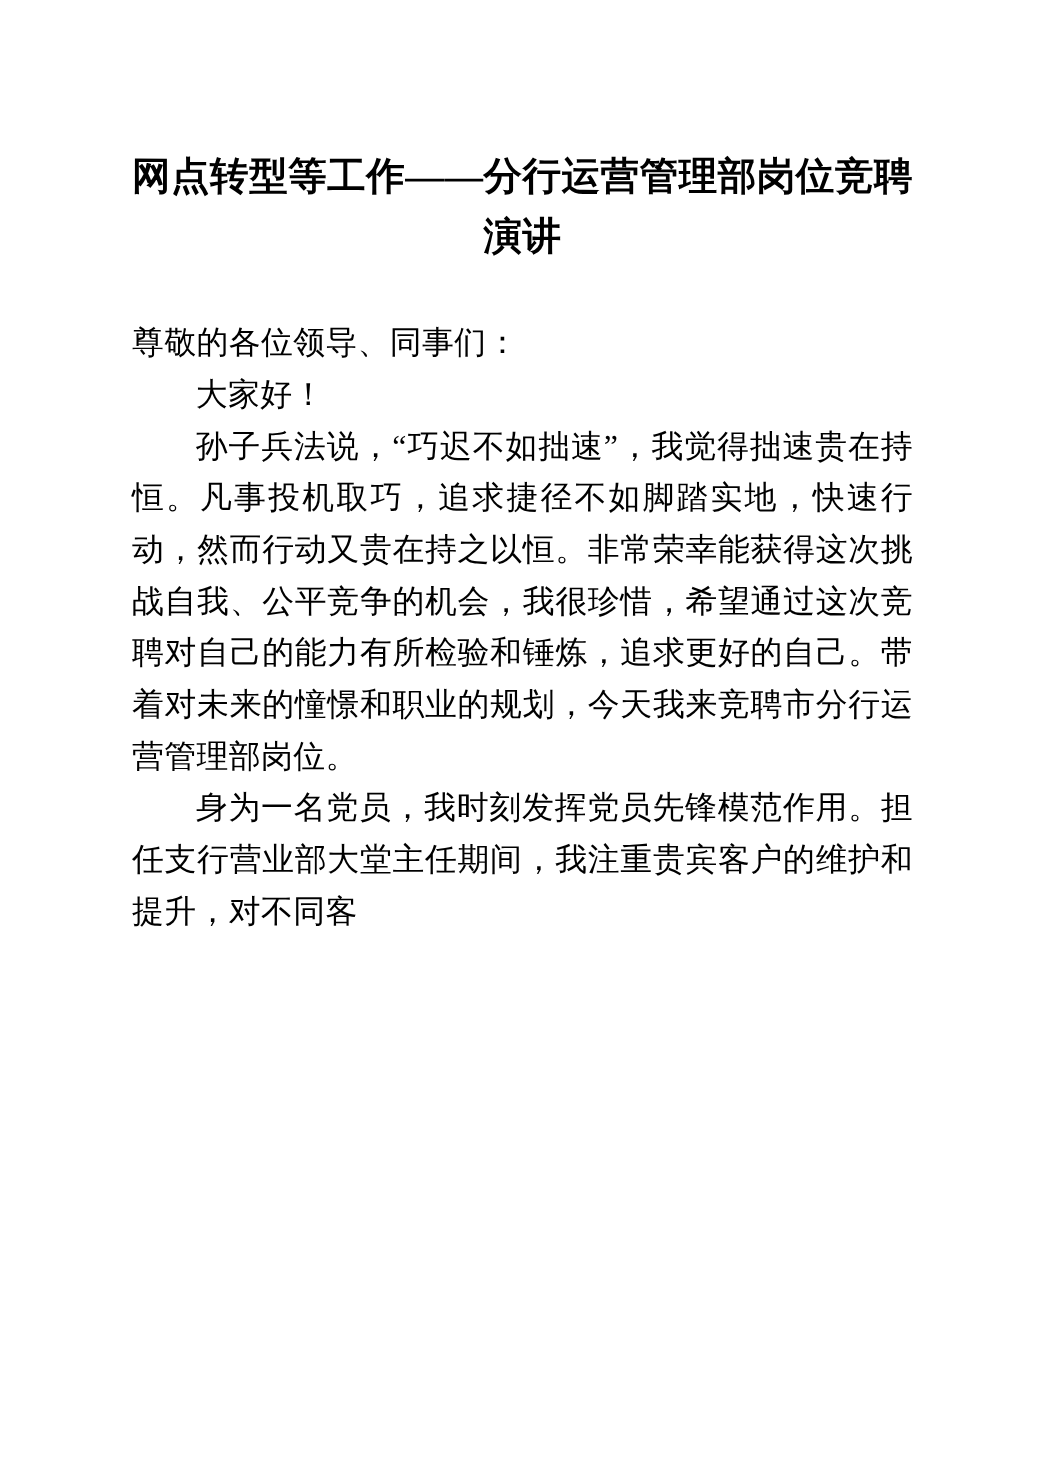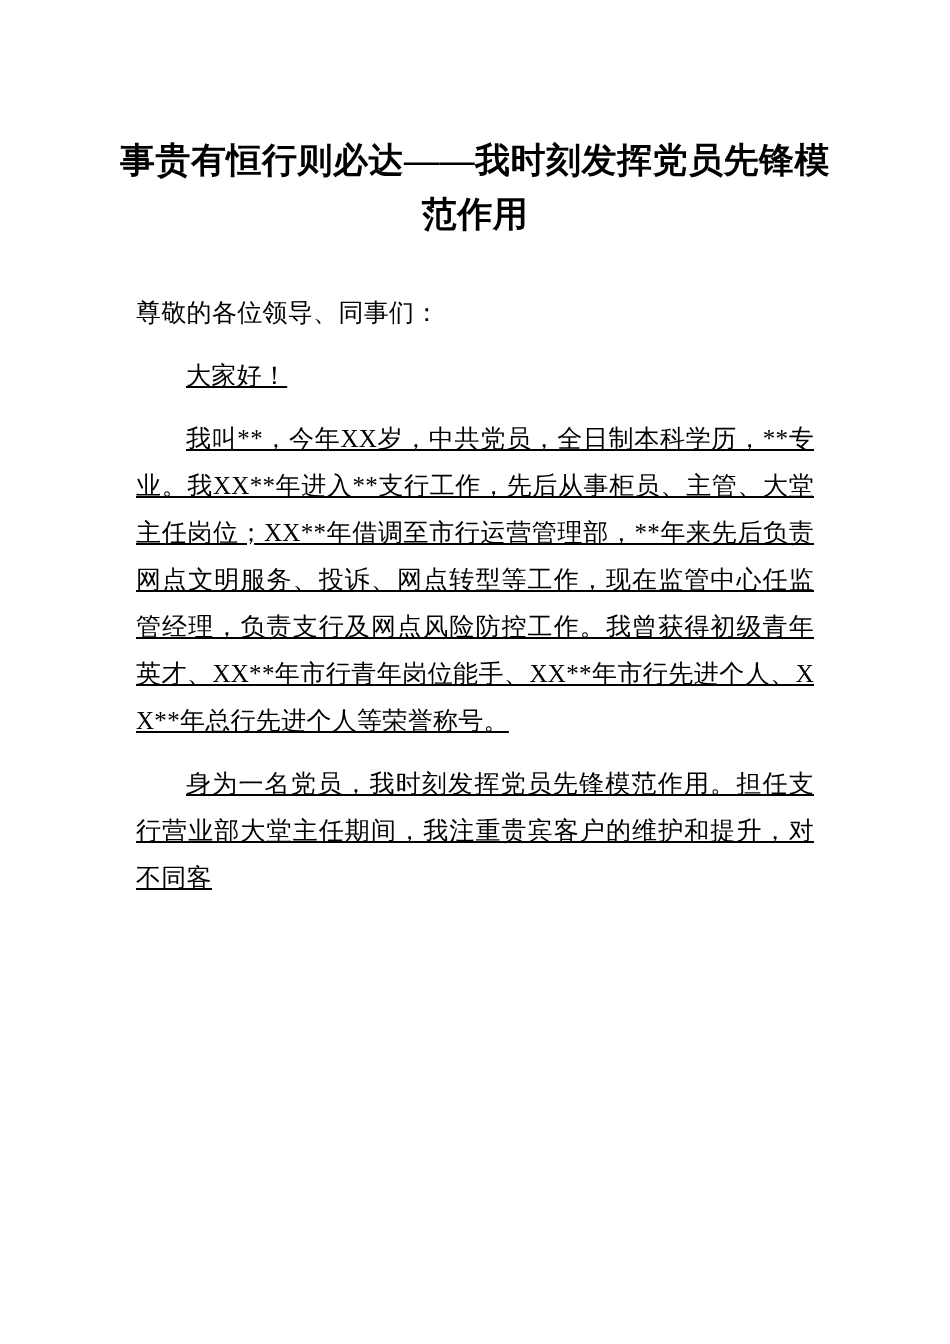--- a/index.html
+++ b/index.html
@@ -24,43 +24,42 @@
     font-weight: bold;
     text-align: center;
     line-height: 1.55;
     margin: 16px 0 46px 0;
     letter-spacing: 0.5px;
   }
   .doc-body {
     width: 100%;
   }
   .para {
-    font-size: 25px;
+    font-size: 29px;
     line-height: 47px;
-    margin: 16px;
+    margin: 0;
     text-align: justify;
     text-justify: inter-ideograph;
     word-break: break-all;
     letter-spacing: 0.3px;
   }
   .para.indent {
     text-indent: 2em;
-    text-decoration: underline;
   }
   .para.bold {
     font-weight: bold;
   }
   .para.italic {
     font-style: italic;
   }
 </style>
 </head>
 <body>
 
 <div class="page">
-  <h1 class="doc-title">事贵有恒行则必达——我时刻发挥党员先锋模范作用</h1>
+  <h1 class="doc-title">网点转型等工作——分行运营管理部岗位竞聘演讲</h1>
   <div class="doc-body">
       <p class="para">尊敬的各位领导、同事们：</p>
       <p class="para indent">大家好！</p>
-      <p class="para indent">我叫**，今年XX岁，中共党员，全日制本科学历，**专业。我XX**年进入**支行工作，先后从事柜员、主管、大堂主任岗位；XX**年借调至市行运营管理部，**年来先后负责网点文明服务、投诉、网点转型等工作，现在监管中心任监管经理，负责支行及网点风险防控工作。我曾获得初级青年英才、XX**年市行青年岗位能手、XX**年市行先进个人、XX**年总行先进个人等荣誉称号。</p>
+      <p class="para indent">孙子兵法说，“巧迟不如拙速”，我觉得拙速贵在持恒。凡事投机取巧，追求捷径不如脚踏实地，快速行动，然而行动又贵在持之以恒。非常荣幸能获得这次挑战自我、公平竞争的机会，我很珍惜，希望通过这次竞聘对自己的能力有所检验和锤炼，追求更好的自己。带着对未来的憧憬和职业的规划，今天我来竞聘市分行运营管理部岗位。</p>
       <p class="para indent">身为一名党员，我时刻发挥党员先锋模范作用。担任支行营业部大堂主任期间，我注重贵宾客户的维护和提升，对不同客</p>
     </div>
 </div>
 
 </body></html>

